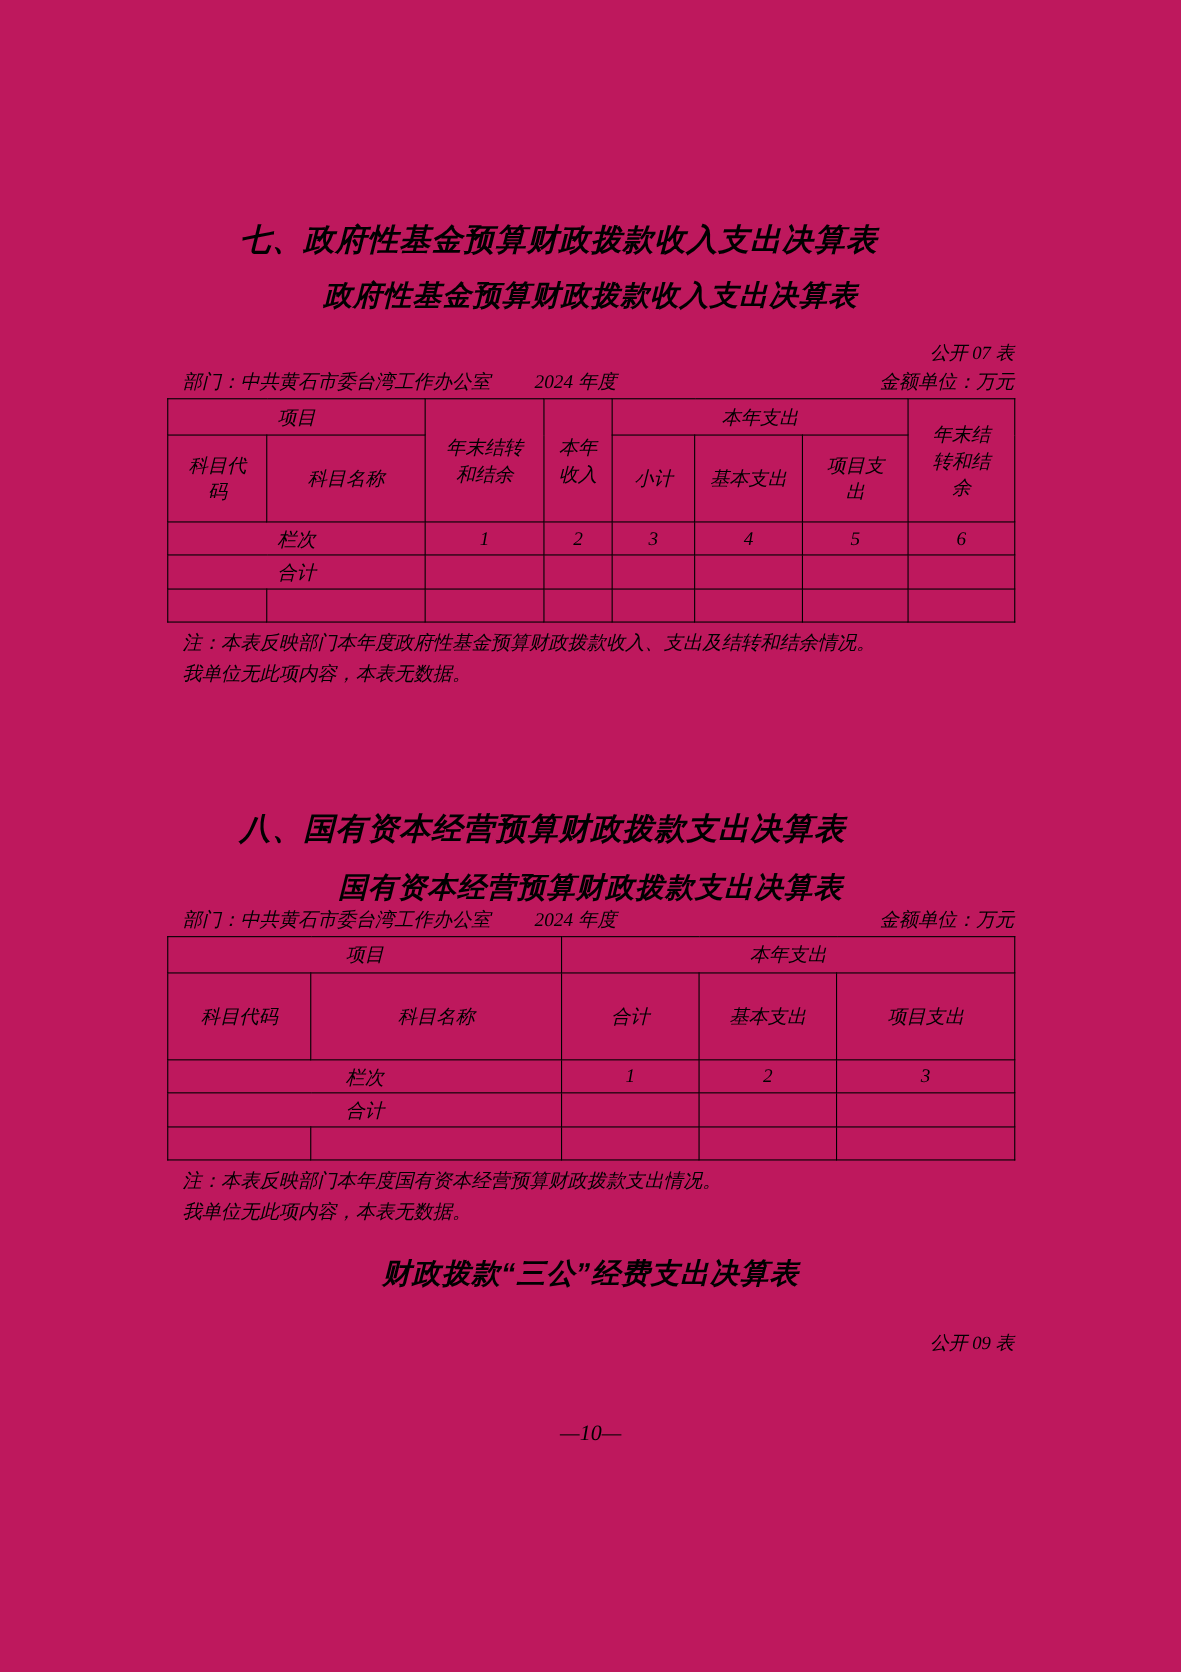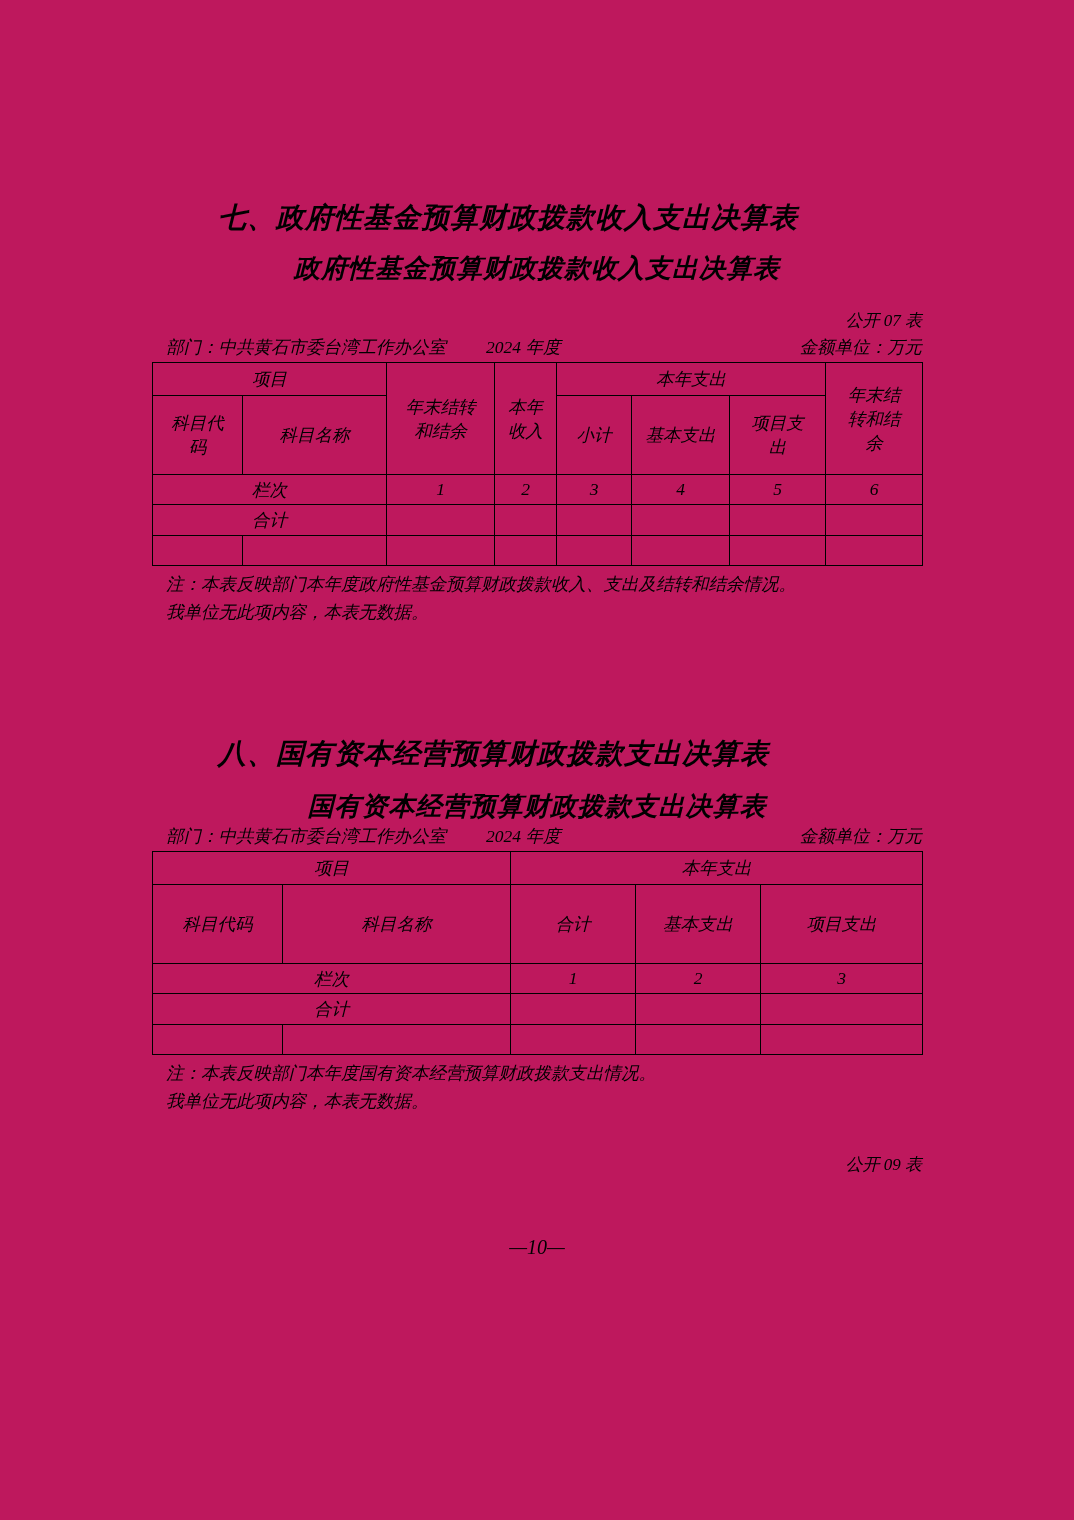--- a/index.html
+++ b/index.html
@@ -208,18 +208,19 @@
         <td></td>
       </tr>
     </tbody>
       </table>
 
     <div class="note mt-note">
       <div>注：本表反映部门本年度国有资本经营预算财政拨款支出情况。</div>
       <div>我单位无此项内容，本表无数据。</div>
     </div>
 
+    <div class="sec-subtitle mt-sub3">财政拨款“三公”经费支出决算表</div>
     <div class="pub-label mt-pub3">公开 09 表</div>
 
     <div class="page-number mt-pagenum">—10—</div>
 
   </div>
 </div>
 
 </body></html>

